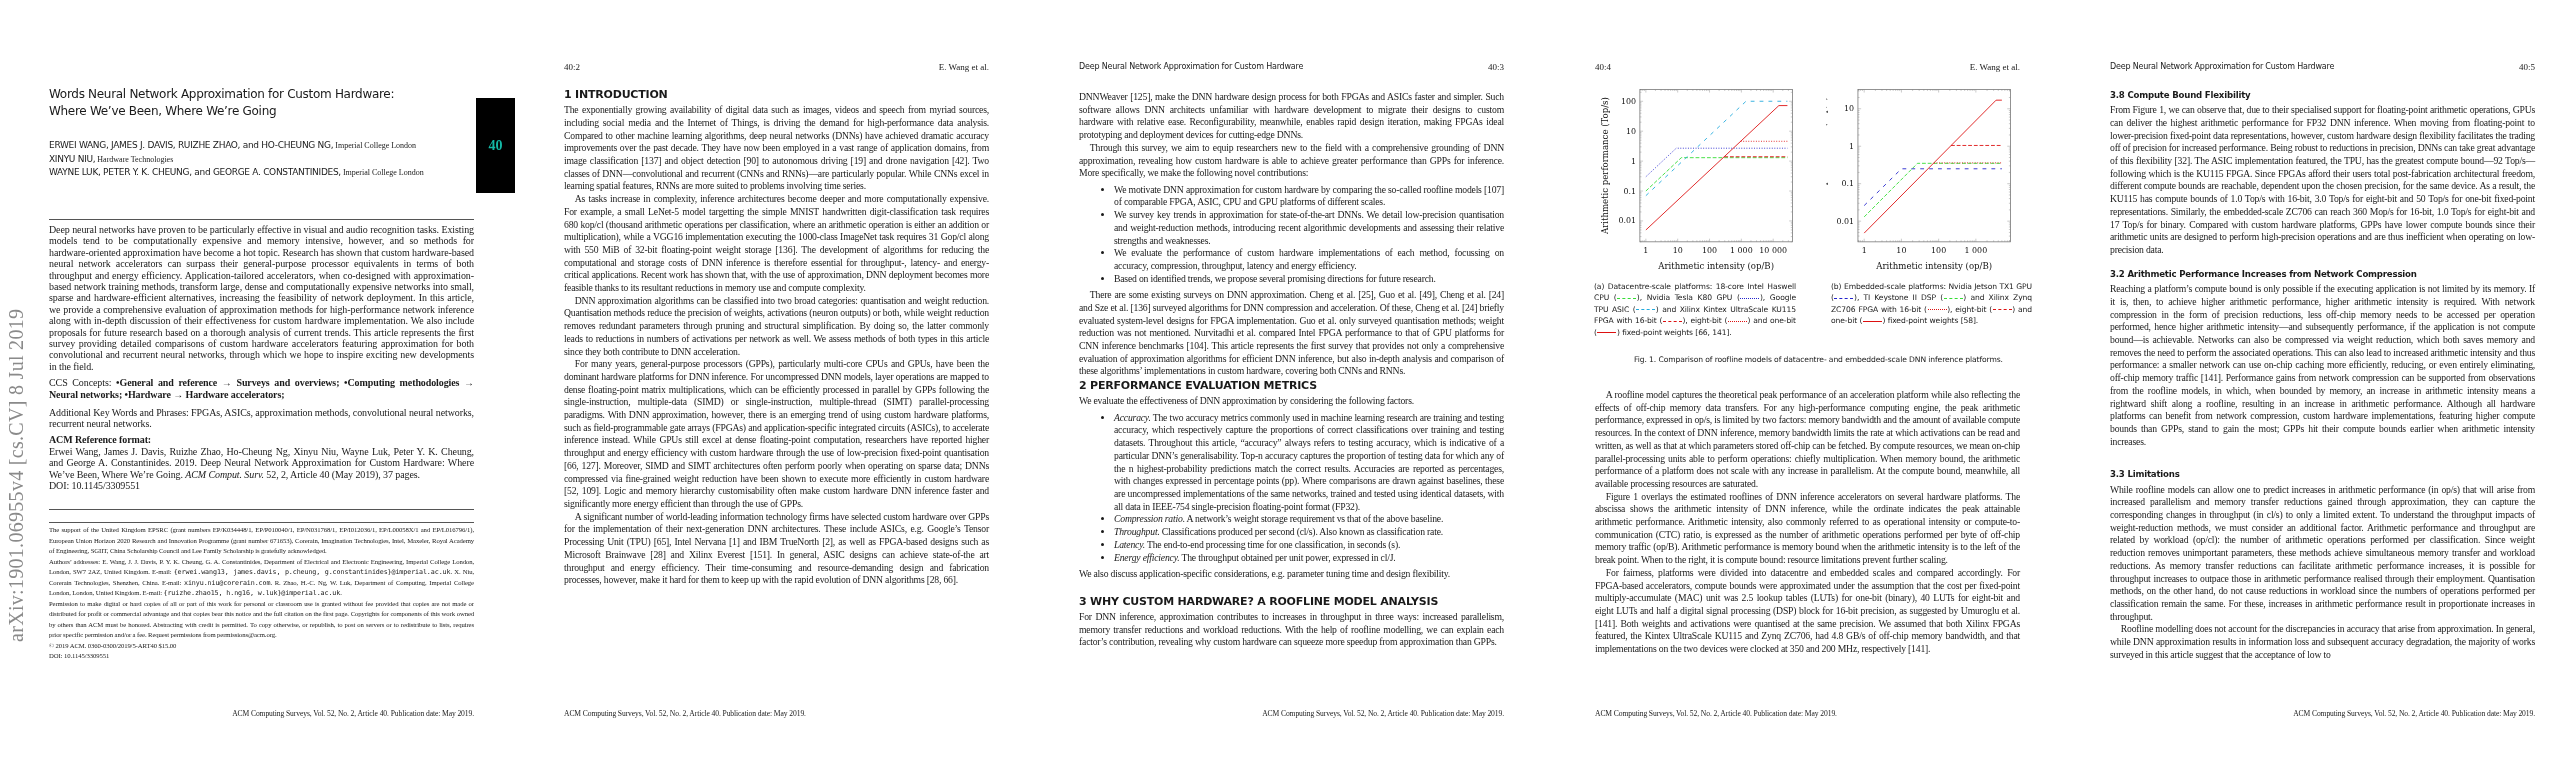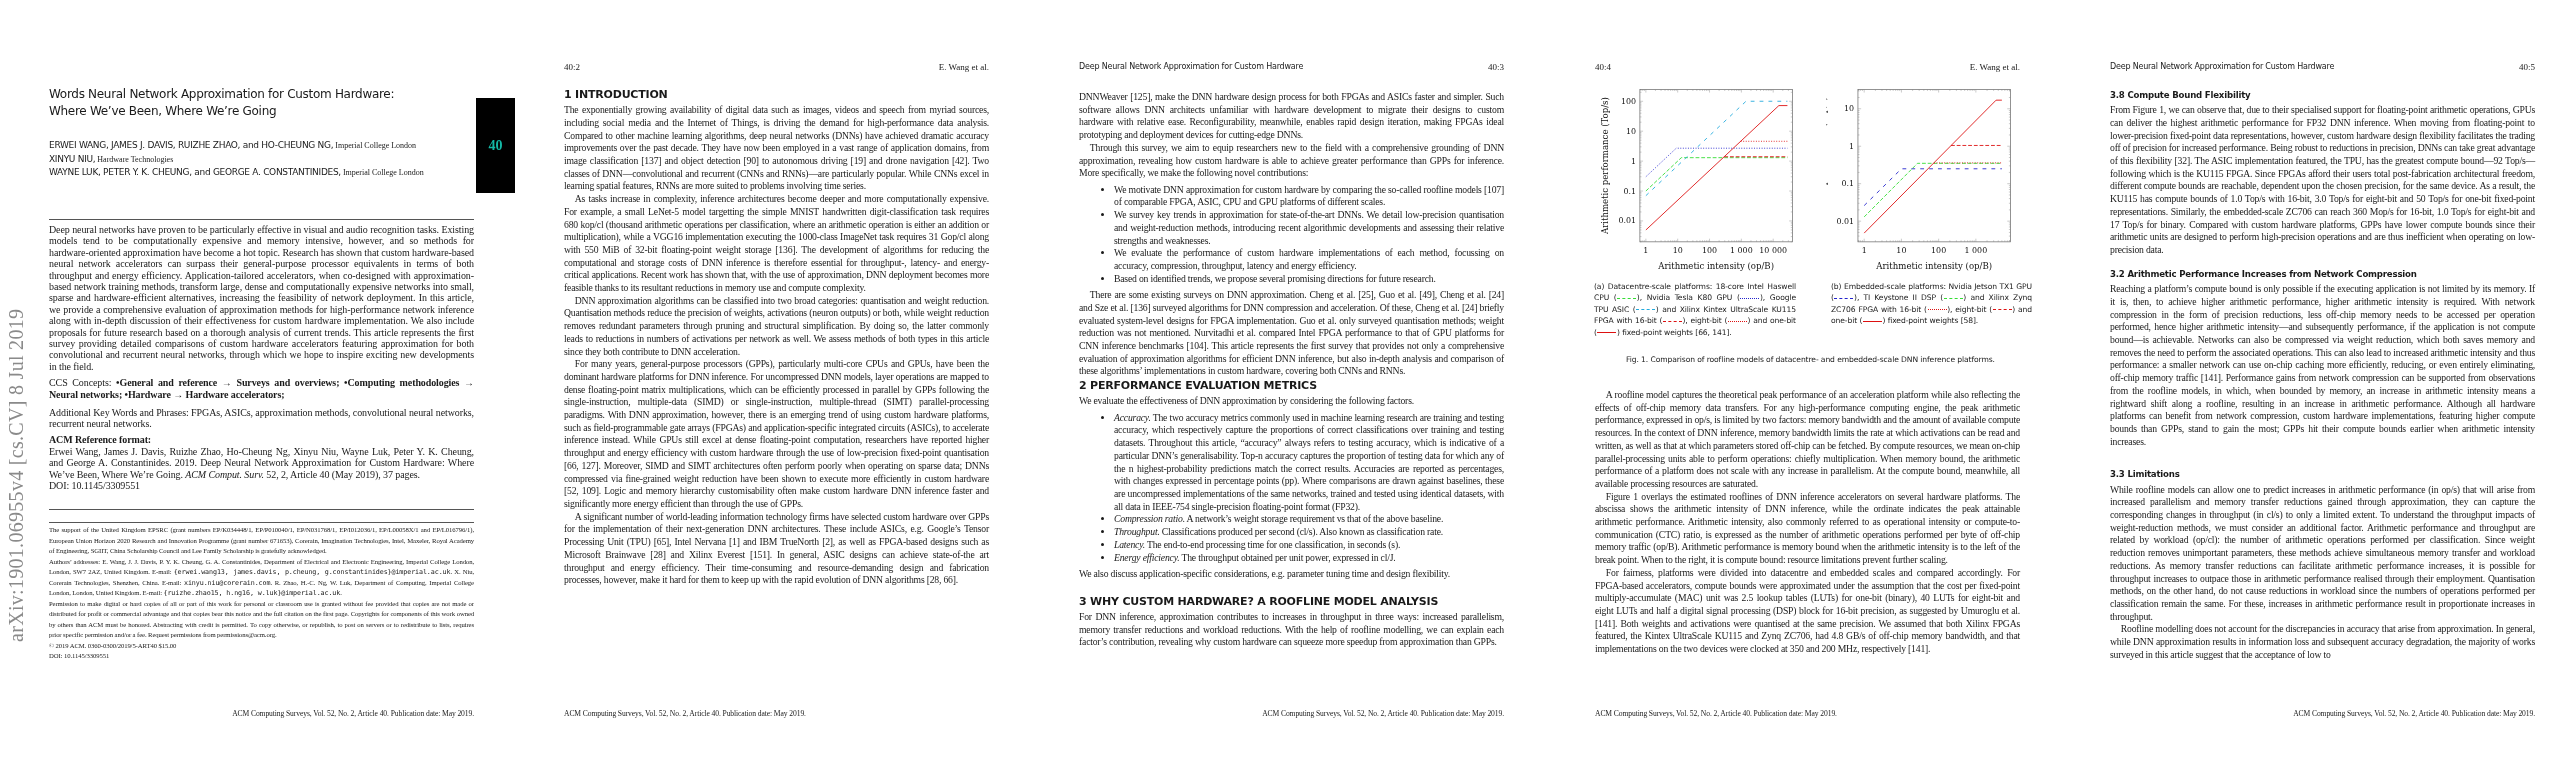--- a/index.html
+++ b/index.html
@@ -494,21 +494,21 @@
         <polyline points="59.8,236.2 267.4,27.0 276.5,27.0" fill="none" stroke="#dd1111" stroke-width="1.4"></polyline>
       </svg>
   </div>
 
   <div class="caption" style="position:absolute; left:48px; top:281px; width:202px;">
     <span>(a) Datacentre-scale platforms: 18-core Intel Haswell CPU (</span><span class="leg" style="border-top:1.3px dashed #33dd33;"></span><span>), Nvidia Tesla K80 GPU (</span><span class="leg" style="border-top:1.3px dotted #2222cc;"></span><span>), Google TPU ASIC (</span><span class="leg" style="border-top:1.3px dashed #22aadd;"></span><span>) and Xilinx Kintex UltraScale KU115 FPGA with 16-bit (</span><span class="leg" style="border-top:1.3px dashed #dd1111;"></span><span>), eight-bit (</span><span class="leg" style="border-top:1.3px dotted #dd1111;"></span><span>) and one-bit (</span><span class="leg" style="border-top:1.3px solid #dd1111;"></span><span>) fixed-point weights [66, 141].</span>
   </div>
   <div class="caption" style="position:absolute; left:285px; top:281px; width:201px;">
     <span>(b) Embedded-scale platforms: Nvidia Jetson TX1 GPU (</span><span class="leg" style="border-top:1.3px dashed #2222cc;"></span><span>), TI Keystone II DSP (</span><span class="leg" style="border-top:1.3px dashed #33dd33;"></span><span>) and Xilinx Zynq ZC706 FPGA with 16-bit (</span><span class="leg" style="border-top:1.3px dotted #dd1111;"></span><span>), eight-bit (</span><span class="leg" style="border-top:1.3px dashed #dd1111;"></span><span>) and one-bit (</span><span class="leg" style="border-top:1.3px solid #dd1111;"></span><span>) fixed-point weights [58].</span>
   </div>
-  <div class="caption" style="position:absolute; left:54px; top:354px; width:407px; text-align:left;padding-left:26px;">Fig. 1.  Comparison of roofline models of datacentre- and embedded-scale DNN inference platforms.</div>
+  <div class="caption" style="position:absolute; left:62px; top:354px; width:407px; text-align:left;padding-left:26px;">Fig. 1.  Comparison of roofline models of datacentre- and embedded-scale DNN inference platforms.</div>
 
   <div class="col body-text" style="top:389px;">
     <p class="indent">A roofline model captures the theoretical peak performance of an acceleration platform while also reflecting the effects of off-chip memory data transfers. For any high-performance computing engine, the peak arithmetic performance, expressed in op/s, is limited by two factors: memory bandwidth and the amount of available compute resources. In the context of DNN inference, memory bandwidth limits the rate at which activations can be read and written, as well as that at which parameters stored off-chip can be fetched. By compute resources, we mean on-chip parallel-processing units able to perform operations: chiefly multiplication. When memory bound, the arithmetic performance of a platform does not scale with any increase in parallelism. At the compute bound, meanwhile, all available processing resources are saturated.</p>
     <p class="indent">Figure 1 overlays the estimated rooflines of DNN inference accelerators on several hardware platforms. The abscissa shows the arithmetic intensity of DNN inference, while the ordinate indicates the peak attainable arithmetic performance. Arithmetic intensity, also commonly referred to as operational intensity or compute-to-communication (CTC) ratio, is expressed as the number of arithmetic operations performed per byte of off-chip memory traffic (op/B). Arithmetic performance is memory bound when the arithmetic intensity is to the left of the break point. When to the right, it is compute bound: resource limitations prevent further scaling.</p>
     <p class="indent">For fairness, platforms were divided into datacentre and embedded scales and compared accordingly. For FPGA-based accelerators, compute bounds were approximated under the assumption that the cost per fixed-point multiply-accumulate (MAC) unit was 2.5 lookup tables (LUTs) for one-bit (binary), 40 LUTs for eight-bit and eight LUTs and half a digital signal processing (DSP) block for 16-bit precision, as suggested by Umuroglu et al. [141]. Both weights and activations were quantised at the same precision. We assumed that both Xilinx FPGAs featured, the Kintex UltraScale KU115 and Zynq ZC706, had 4.8 GB/s of off-chip memory bandwidth, and that implementations on the two devices were clocked at 350 and 200 MHz, respectively [141].</p>
   </div>
   <div class="footer" style="top:709px;">ACM Computing Surveys, Vol. 52, No. 2, Article 40. Publication date: May 2019.</div>
 </div>
 
 <div class="page" style="left:2061px;">

